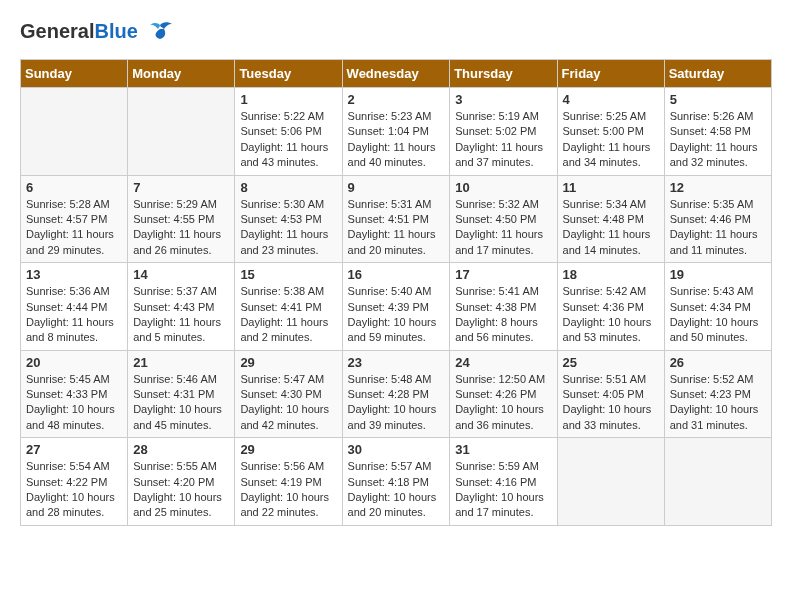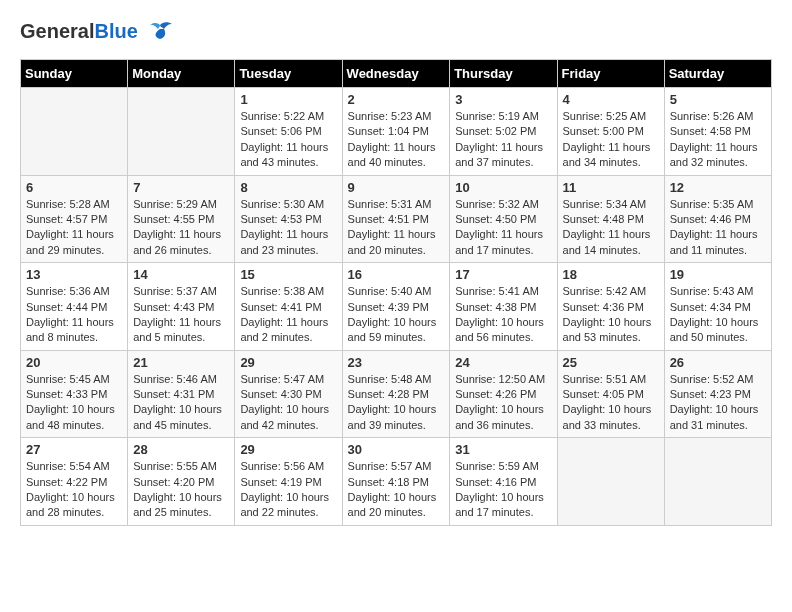--- a/index.html
+++ b/index.html
@@ -27,21 +27,21 @@
       gap: 8px;
     }
     .title-section {
       text-align: right;
     }
     .calendar {
       width: 100%;
       border-collapse: collapse;
     }
     .calendar th {
-      background: #000000;
+      background: #a16207;
       color: #fff;
       padding: 6px 4px;
       font-size: 13px;
       text-align: left;
       border: 1px solid #ccc;
     }
     .calendar td {
       border: 1px solid #ccc;
       vertical-align: top;
       padding: 4px 5px;
@@ -168,21 +168,21 @@
         <td>
           <span class="day-number">15</span>
           <div class="day-info"><span>Sunrise: 5:38 AM</span><br><span>Sunset: 4:41 PM</span><br><span>Daylight: 11 hours and 2 minutes.</span></div>
         </td>
         <td>
           <span class="day-number">16</span>
           <div class="day-info"><span>Sunrise: 5:40 AM</span><br><span>Sunset: 4:39 PM</span><br><span>Daylight: 10 hours and 59 minutes.</span></div>
         </td>
         <td>
           <span class="day-number">17</span>
-          <div class="day-info"><span>Sunrise: 5:41 AM</span><br><span>Sunset: 4:38 PM</span><br><span>Daylight: 10 hours and 56 minutes.</span></div>
+          <div class="day-info"><span>Sunrise: 5:41 AM</span><br><span>Sunset: 4:38 PM</span><br><span>Daylight: 8 hours and 56 minutes.</span></div>
         </td>
         <td>
           <span class="day-number">18</span>
           <div class="day-info"><span>Sunrise: 5:42 AM</span><br><span>Sunset: 4:36 PM</span><br><span>Daylight: 10 hours and 53 minutes.</span></div>
         </td>
         <td>
           <span class="day-number">19</span>
           <div class="day-info"><span>Sunrise: 5:43 AM</span><br><span>Sunset: 4:34 PM</span><br><span>Daylight: 10 hours and 50 minutes.</span></div>
         </td>
       </tr>

